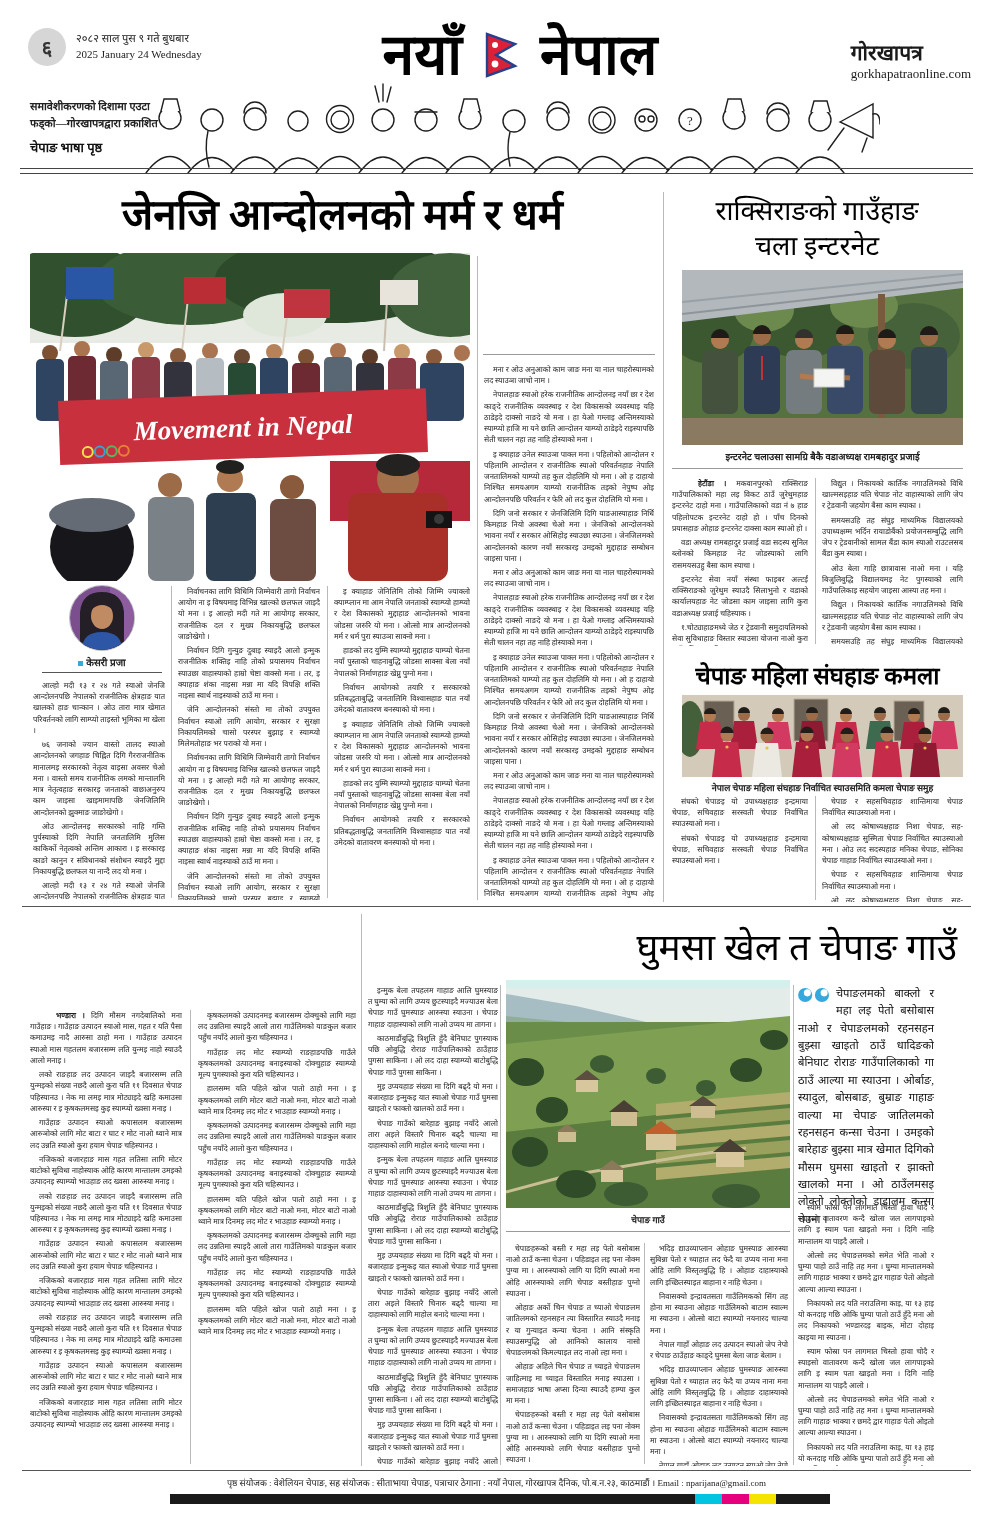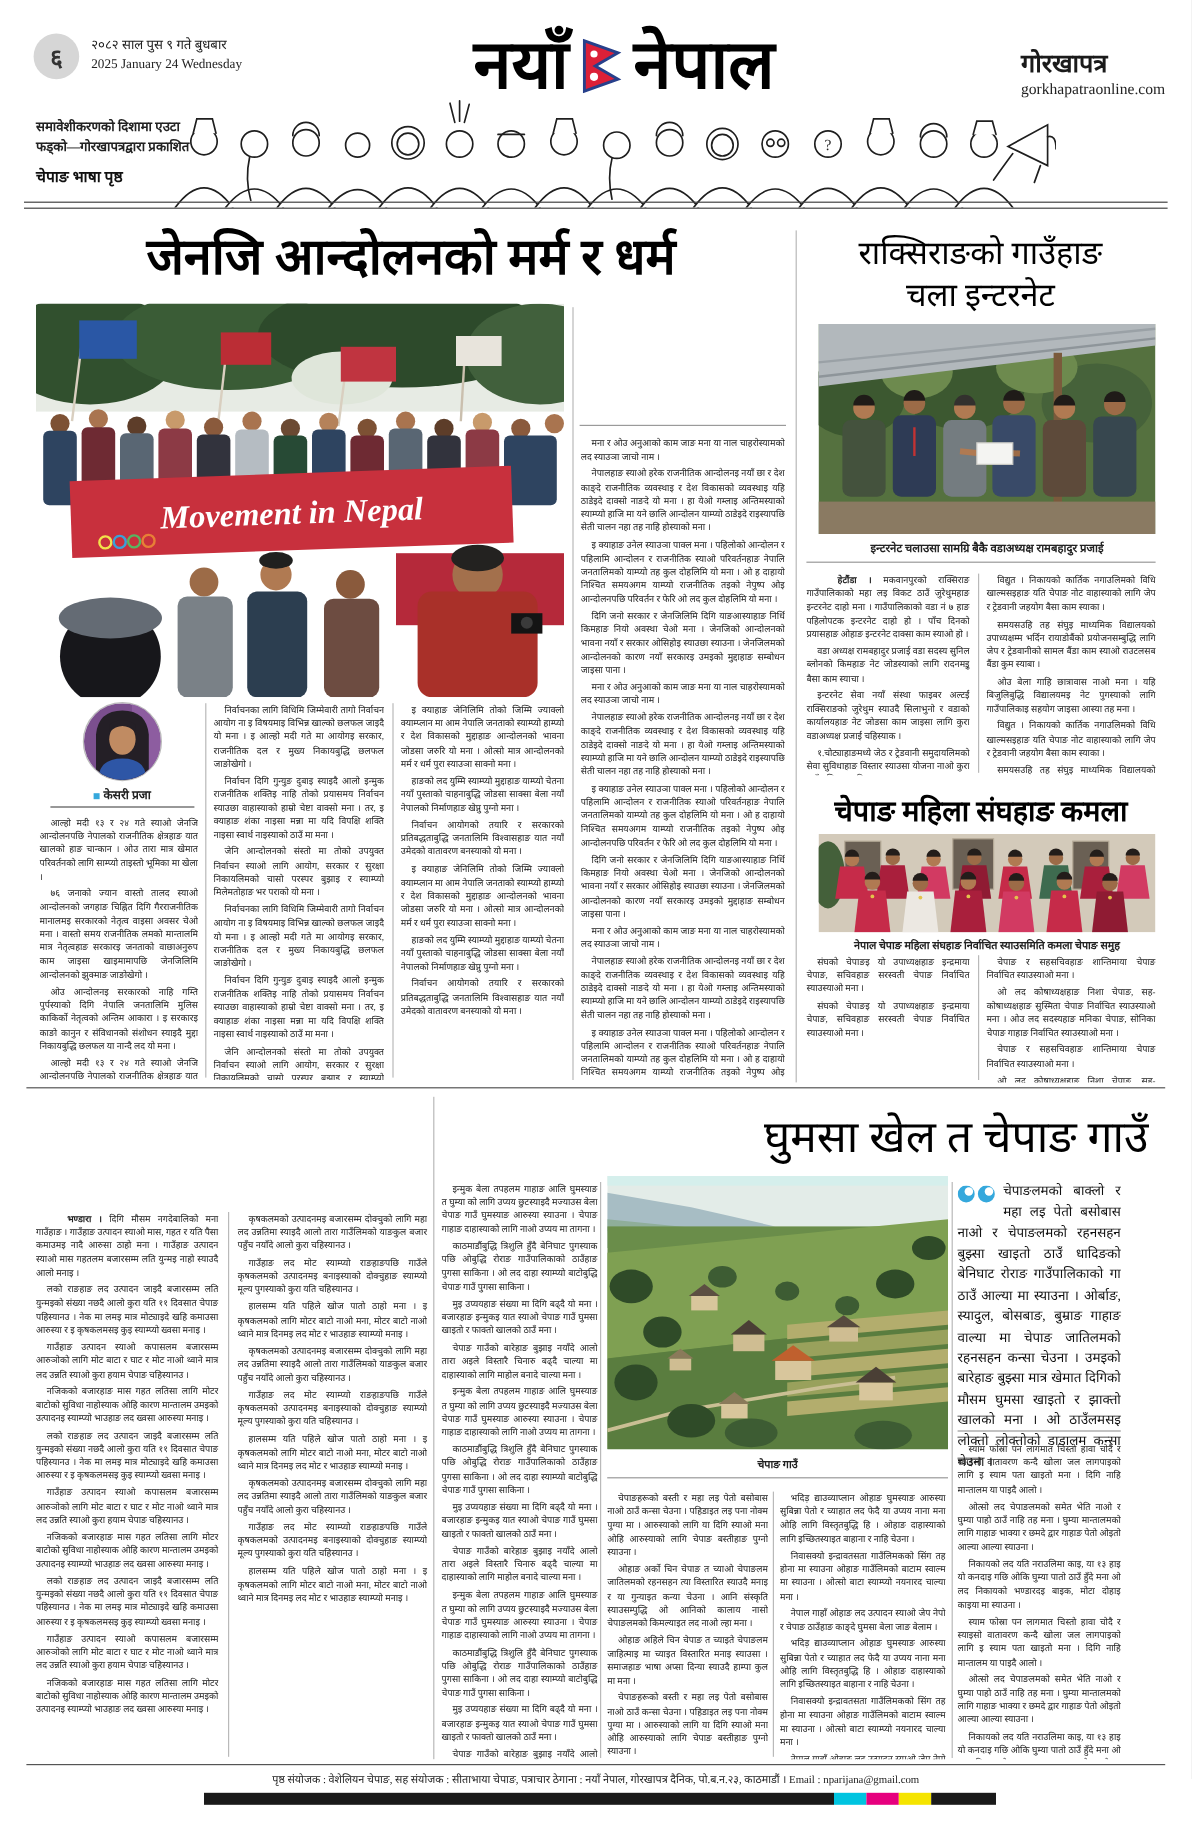--- a/index.html
+++ b/index.html
@@ -3,21 +3,21 @@
 <meta charset="utf-8">
 <style>
   html,body{margin:0;padding:0;background:#e9e9e9;}
   .page{position:relative;width:993px;height:1531px;background:#fff;overflow:hidden;
         font-family:"Liberation Serif", serif;color:#1a1a1a;}
   
   .pageno{position:absolute;left:28px;top:28px;width:38px;height:38px;border-radius:50%;
           background:#d6d6d6;display:flex;align-items:center;justify-content:center;
           font-size:20px;font-weight:bold;color:#333;}
   .dateblock{position:absolute;left:76px;top:31px;font-size:11px;line-height:1.45;color:#222;}
-  .masthead{position:absolute;left:360px;top:26px;width:320px;display:flex;gap:10px;
+  .masthead{position:absolute;left:360px;top:26px;width:320px;display:flex;gap:22px;
             align-items:center;justify-content:center;font-size:57px;font-weight:bold;
             white-space:nowrap;line-height:1;color:#000;}
   .brand{position:absolute;right:22px;top:38px;text-align:left;margin-left:11px;}
   .brand .bname{font-size:21px;font-weight:bold;}
   .brand .burl{font-size:13px;color:#222;}
   .tagline{position:absolute;left:30px;top:98px;font-size:11px;font-weight:bold;line-height:1.5;color:#222;}
   .pagelabel{position:absolute;left:30px;top:138px;font-size:13px;font-weight:bold;color:#111;}
   .crowd{position:absolute;left:140px;top:78px;}
   .dblrule{position:absolute;left:20px;right:20px;top:168px;height:4px;
            border-top:1.5px solid #444;border-bottom:1.5px solid #444;}
@@ -322,21 +322,21 @@
         <rect x="132" y="99" width="30" height="18" fill="#f4f4f2" stroke="#c9c9c4"></rect>
       </g>
     </svg>
   </div>
   <div class="caption" style="left:682px;top:450px;width:281px;">इन्टरनेट चलाउसा सामग्रि बैकै वडाअध्यक्ष रामबहादुर प्रजाई</div>
   <div class="hrule" style="left:672px;top:468px;width:291px;"></div>
 
   <div class="bodytext" style="left:672px;top:478px;width:136px;height:168px;">
     <p class="lead"><strong>हेटौंडा ।</strong>
       <span>मकवानपुरको राक्सिराङ गाउँपालिकाको महा लइ विकट ठाउँ जुरेथुमहाङ इन्टरनेट दाहो मना । गाउँपालिकाको वडा नं ७ हाङ पहिलोपटक इन्टरनेट दाहो हो । पाँच दिनको प्रयासहाङ ओहाङ इन्टरनेट दाक्सा काम स्याओ हो ।</span></p>
-  <p>वडा अध्यक्ष रामबहादुर प्रजाई वडा सदस्य सुनिल ब्लोनको किमहाङ नेट जोडस्याको लागि रादनमइु बैसा काम स्याचा ।</p>
+  <p>वडा अध्यक्ष रामबहादुर प्रजाई वडा सदस्य सुनिल ब्लोनको किमहाङ नेट जोडस्याको लागि रासमयसउहु बैसा काम स्याचा ।</p>
       <p>इन्टरनेट सेवा नयाँ संस्था फाइबर अल्टईं राक्सिराङको जुरेथुम स्याउदै सिलाभुनो र वडाको कार्यालयहाङ नेट जोडसा काम जाइसा लागि कुरा वडाअध्यक्ष प्रजाई चहिस्याक ।</p>
       <p>१.चोट्याहाङमध्ये जेठ र ट्रेडवानी समुदायलिमको सेवा सुविधाहाङ विस्तार स्याउसा योजना नाओ कुरा गाउँपालिकाइ चहिस्याक ।</p>
     </div>
   <div class="bodytext" style="left:822px;top:478px;width:141px;height:168px;">
       <p>विद्युत । निकायको कार्तिक नगाउलिमको विधि खाल्मसइहाङ यति चेपाङ नोट वाहास्याको लागि जेप र ट्रेडवानी जहयोग बैसा काम स्याका ।</p>
       <p>समयसउहि तह संघुइ माध्यमिक विद्यालयको उपाध्यक्षम्म भर्दिन रायाडोबैंको प्रयोजनसम्बुद्धि लागि जेप र ट्रेडवानीको सामल बैंडा काम स्याओ राउटलसब बैंडा कुम स्याबा ।</p>
       <p>ओउ बेला गाहि छात्रावास नाओ मना । यहि बिजुलिबुद्धि विद्यालयमइ नेट पुगस्याको लागि गाउँपालिकाइ सहयोग जाइसा आस्या तह मना ।</p>
       <p>विद्युत । निकायको कार्तिक नगाउलिमको विधि खाल्मसइहाङ यति चेपाङ नोट वाहास्याको लागि जेप र ट्रेडवानी जहयोग बैसा काम स्याका ।</p>
       <p>समयसउहि तह संघुइ माध्यमिक विद्यालयको उपाध्यक्षम्म भर्दिन रायाडोबैंको प्रयोजनसम्बुद्धि लागि जेप र ट्रेडवानीको सामल बैंडा काम स्याओ राउटलसब बैंडा कुम स्याबा ।</p>
     </div>

